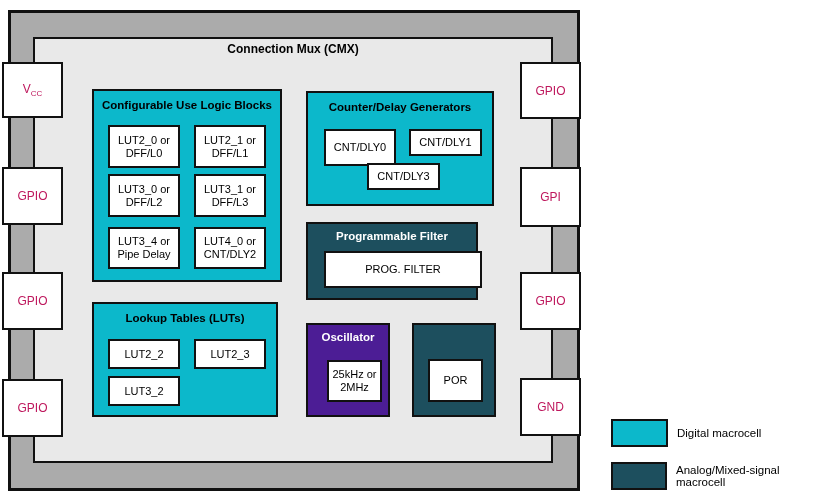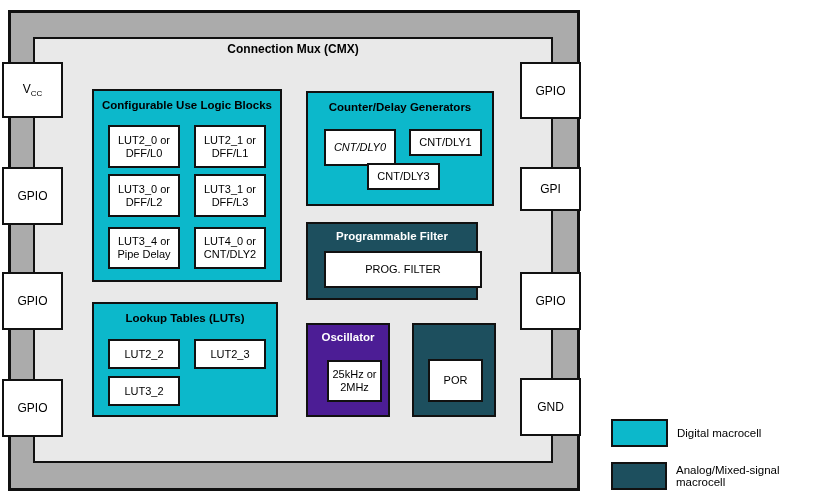--- a/index.html
+++ b/index.html
@@ -2,21 +2,21 @@
 <html><head>
 <meta charset="utf-8">
 <style>
   html,body{margin:0;padding:0;background:#ffffff;}
   body{font-family:"Liberation Sans", sans-serif;}
   .stage{position:relative;width:829px;height:500px;background:#ffffff;overflow:hidden;}
   .abs{position:absolute;box-sizing:border-box;}
   .frame{border:3px solid #111111;}
   .core{border:2px solid #111111;}
   .pin{border:2px solid #111111;background:#ffffff;display:flex;align-items:center;justify-content:center;
-       font-size:12px;color:#000000;}
+       font-size:12px;color:#be185d;}
   .pin .sub{font-size:8px;}
   .block{border:2px solid #111111;}
   .block-title{position:absolute;left:0;right:0;text-align:center;font-weight:bold;font-size:11.5px;color:#000;line-height:13px;white-space:pre-line;}
   .dark .block-title{color:#ffffff;}
   .cell{position:absolute;box-sizing:border-box;border:2px solid #111111;background:#ffffff;
         display:flex;align-items:center;justify-content:center;text-align:center;
         font-size:11px;line-height:13px;color:#000;white-space:pre-line;}
   .cmx-title{text-align:center;font-weight:bold;font-size:12px;color:#000;}
   .legend-row{display:flex;align-items:center;}
   .legend-swatch{border:2px solid #111111;box-sizing:border-box;}
@@ -42,21 +42,21 @@
   <div class="abs pin" style="left:2px;top:272px;width:61px;height:58px;">
     <span>GPIO</span>
   </div>
   <div class="abs pin" style="left:2px;top:379px;width:61px;height:58px;">
     <span>GPIO</span>
   </div>
 
   <div class="abs pin" style="left:520px;top:62px;width:61px;height:57px;">
     <span>GPIO</span>
   </div>
-  <div class="abs pin" style="left:520px;top:167px;width:61px;height:44px;">
+  <div class="abs pin" style="left:520px;top:167px;width:61px;height:60px;">
     <span>GPI</span>
   </div>
   <div class="abs pin" style="left:520px;top:272px;width:61px;height:58px;">
     <span>GPIO</span>
   </div>
   <div class="abs pin" style="left:520px;top:378px;width:61px;height:58px;">
     <span>GND</span>
   </div>
 
   <div class="abs block" style="left: 92px; top: 89px; width: 190px; height: 193px; background-color: rgb(12, 184, 203);">
@@ -77,21 +77,21 @@
 
   <div class="abs block" style="left: 92px; top: 302px; width: 186px; height: 115px; background-color: rgb(12, 184, 203);">
     <div class="block-title" style="top:8px;">Lookup Tables (LUTs)</div>
     <div class="cell" style="left:14px;top:35px;width:72px;height:30px;">LUT2_2</div>
     <div class="cell" style="left:100px;top:35px;width:72px;height:30px;">LUT2_3</div>
     <div class="cell" style="left:14px;top:72px;width:72px;height:30px;">LUT3_2</div>
   </div>
 
   <div class="abs block" style="left: 306px; top: 91px; width: 188px; height: 115px; background-color: rgb(12, 184, 203);">
     <div class="block-title" style="top:8px;">Counter/Delay Generators</div>
-    <div class="cell" style="left:16px;top:36px;width:72px;height:37px;font-style:italic;">CNT/DLY0</div>
+    <div class="cell" style="left:16px;top:36px;width:72px;height:37px;">CNT/DLY0</div>
     <div class="cell" style="left:101px;top:36px;width:73px;height:27px;">CNT/DLY1</div>
     <div class="cell" style="left:59px;top:70px;width:73px;height:27px;">CNT/DLY3</div>
   </div>
 
   <div class="abs block dark" style="left: 306px; top: 222px; width: 172px; height: 78px; background-color: rgb(29, 79, 94);">
     <div class="block-title" style="top:6px;">Programmable Filter</div>
     <div class="cell" style="left:16px;top:27px;width:158px;height:37px;">PROG. FILTER</div>
   </div>
 
   <div class="abs block dark" style="left: 306px; top: 323px; width: 84px; height: 94px; background-color: #4c1d95;">

